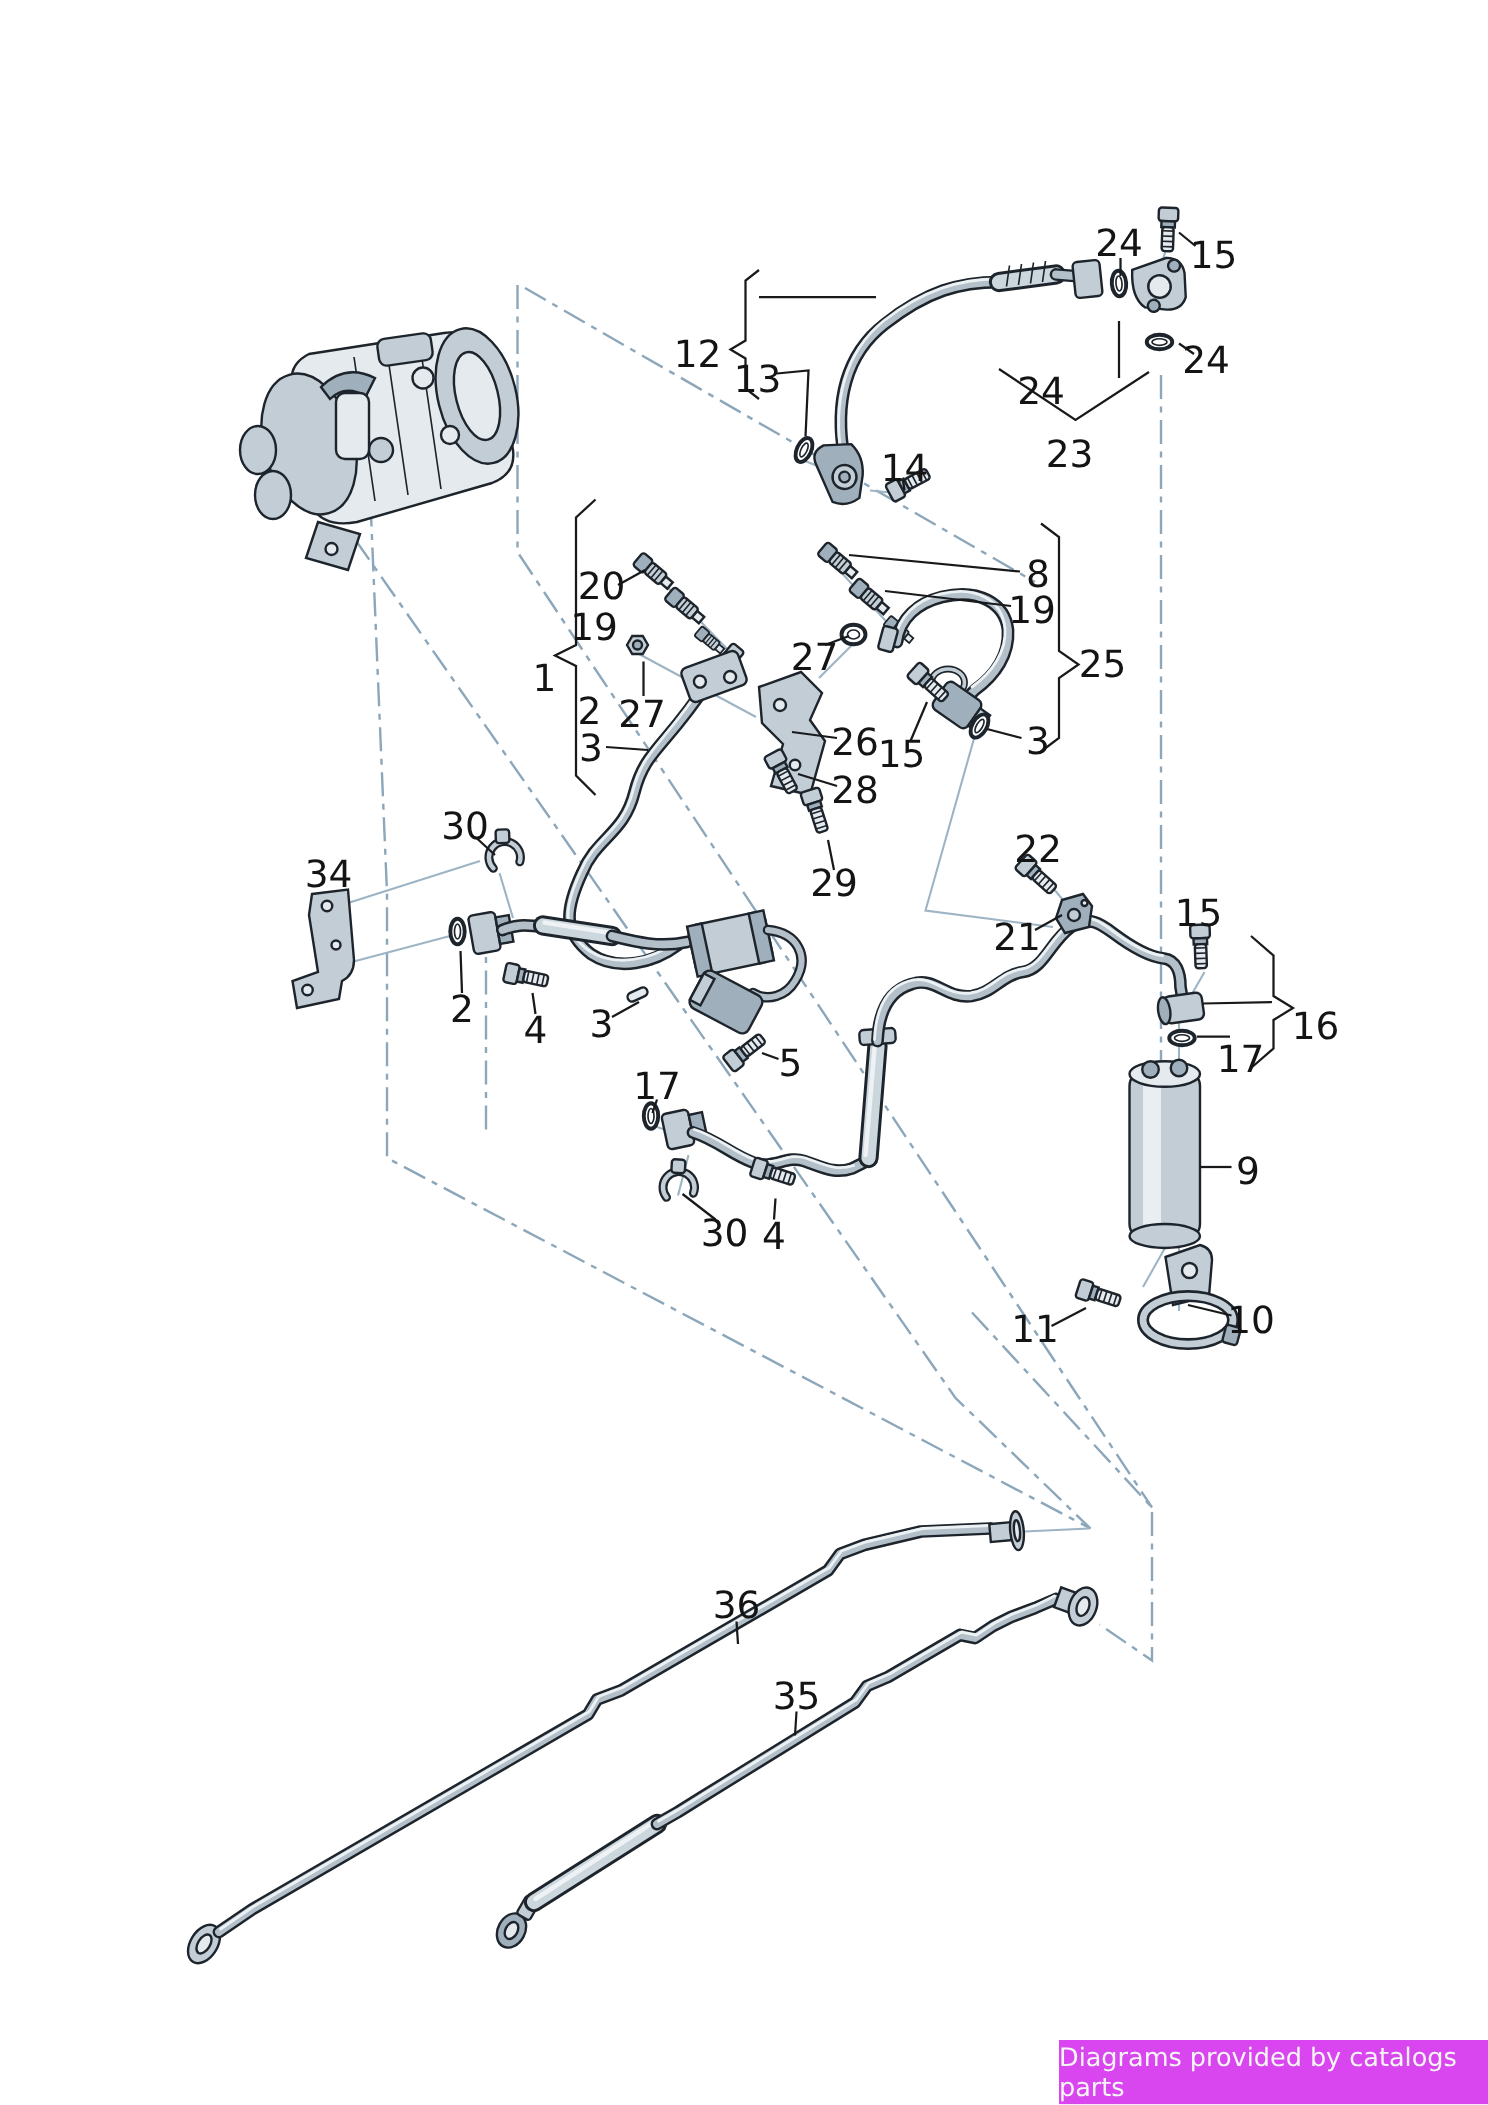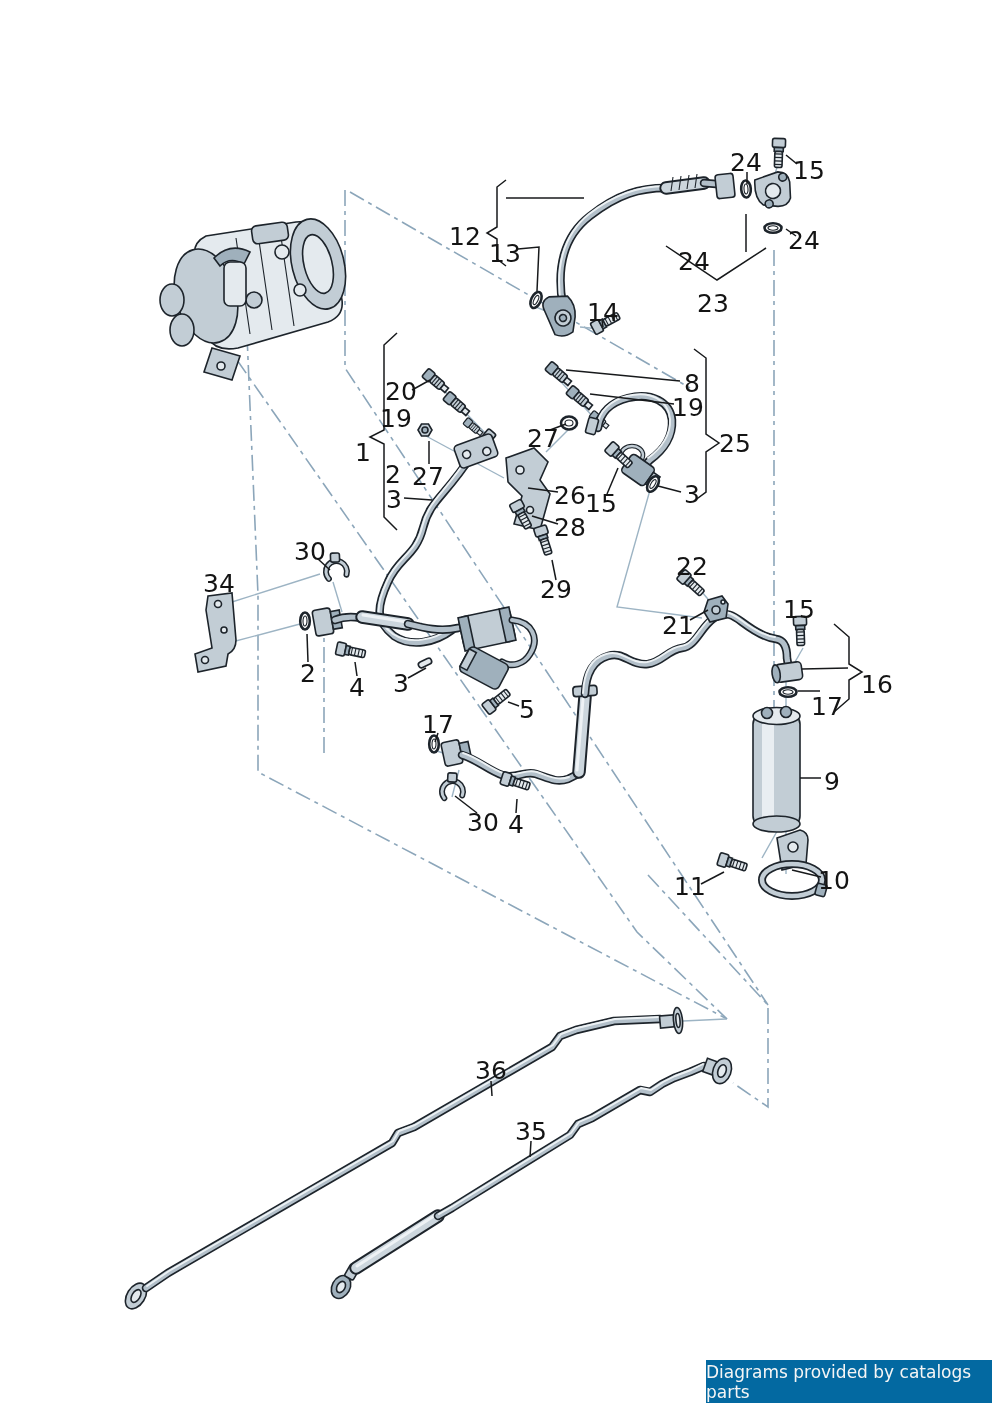--- a/index.html
+++ b/index.html
@@ -22,21 +22,21 @@
   .orin{fill:none;stroke:#1d242b;stroke-width:1.1}
   .ringo{fill:none;stroke:#1d242b;stroke-width:4.6}
   .ringi{fill:none;stroke:#c2cdd5;stroke-width:2.4}
   .clampo{fill:none;stroke:#1d242b;stroke-width:6;stroke-linecap:round}
   .clampi{fill:none;stroke:#c2cdd5;stroke-width:3;stroke-linecap:round}
   
   .dd{fill:none;stroke:#8ca6ba;stroke-width:1.6;stroke-dasharray:16 5 4 5}
   .bl{fill:none;stroke:#9db4c4;stroke-width:1.4}
   .kl{fill:none;stroke:#17191b;stroke-width:1.5}
   .plabel{font-family:"DejaVu Sans",sans-serif;font-size:25px;fill:#141414;dominant-baseline:central}
-  .footer{position:absolute;left:706px;top:1360px;width:286px;height:43px;background:#0369a1;
+  .footer{position:absolute;left:706px;top:1360px;width:286px;height:43px;background:#d946ef;
           color:#f5f5f5;display:flex;align-items:center;justify-content:center;font-size:17px;}
 </style>
 </head>
 <body>
 
 <div class="stage">
 <svg width="992" height="1403" viewBox="0 0 992 1403">
 <defs>
   <g id="sym-bolt">
     <rect x="-4.5" y="-6.5" width="9" height="13" rx="2" class="mfill"></rect>

